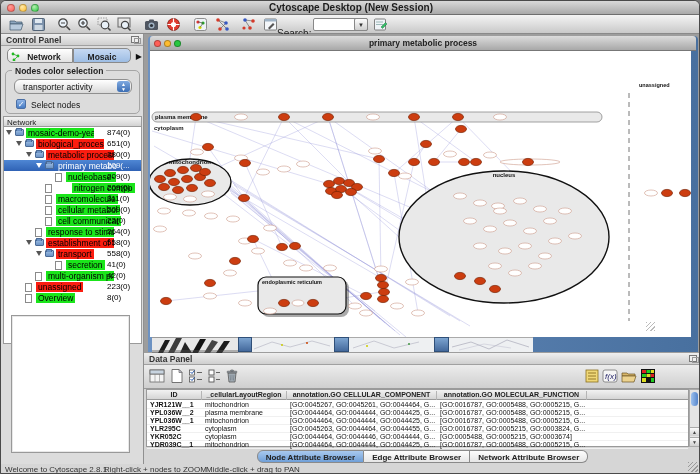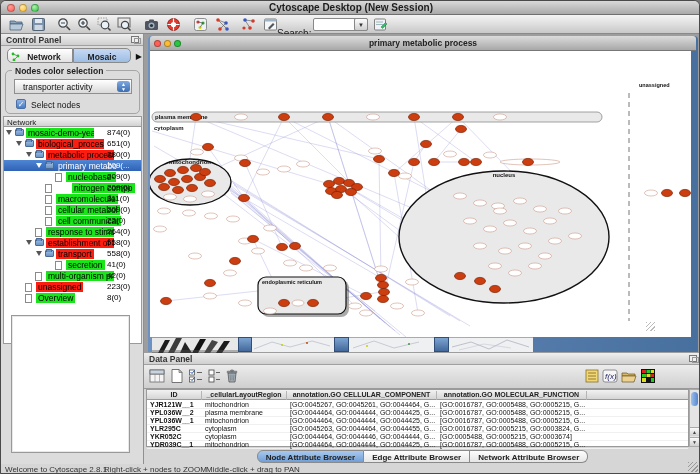--- a/index.html
+++ b/index.html
@@ -33,21 +33,21 @@
   #cp-tabs{position:absolute;left:2px;top:14px;width:139px;height:16px;}
   .cp-tab{position:absolute;top:0;height:15px;border:1px solid #8a8a8a;background:linear-gradient(#ffffff,#e2e2e2);
      font-size:8.5px;font-weight:bold;color:#222;text-align:center;padding-top:3px;}
   #tab-network{left:4px;width:66px;border-radius:5px 0 0 5px;}
   #tab-mosaic{left:70px;width:58px;background:linear-gradient(#c6d9f2,#9dbde4);border-radius:0 5px 5px 0;}
   #tab-arrow{position:absolute;right:0px;top:4px;font-size:8px;color:#111;}
   #net-tab-icon{position:absolute;left:3px;top:3px;}
   #group-box{position:absolute;left:4px;top:36px;width:135px;height:44px;border:1px solid #a5a5a5;border-radius:5px;}
   #group-title{position:absolute;left:6px;top:-5px;background:#dcdcdc;padding:0 3px;font-size:8.5px;font-weight:bold;color:#222;}
   #color-dropdown{position:absolute;left:8px;top:8px;width:118px;height:15px;background:linear-gradient(#ffffff,#d9d9d9);
-     border:1px solid #8f8f8f;border-radius:0;font-size:8.5px;padding:2px 0 0 8px;color:#111;}
+     border:1px solid #8f8f8f;border-radius:6px;font-size:8.5px;padding:2px 0 0 8px;color:#111;}
   #dd-stepper{position:absolute;right:1px;top:1px;width:13px;height:11px;background:linear-gradient(#7fa9e0,#3c6eb4);
      border-radius:3px;color:#fff;font-size:5px;line-height:5px;text-align:center;padding-top:1px;}
   #select-nodes-row{position:absolute;left:10px;top:28px;height:12px;}
   #select-nodes-cb{position:absolute;left:0;top:0;width:10px;height:10px;border:1px solid #4a6fa5;border-radius:2px;
      background:linear-gradient(#8fb4e6,#477cc4);color:#fff;font-size:8px;line-height:9px;text-align:center;}
   #select-nodes-label{position:absolute;left:15px;top:1px;font-size:8.5px;color:#111;white-space:nowrap;}
   #tree-header{position:absolute;left:2px;top:82px;width:139px;height:11px;
      background:linear-gradient(#f4f4f4,#d2d2d2);border:1px solid #9a9a9a;font-size:8px;color:#222;}
   #tree-header .c1{position:absolute;left:3px;top:1px;}
   #tree-header .c2{position:absolute;left:102px;top:1px;border-left:1px solid #9a9a9a;padding-left:3px;height:10px;margin-top:8px;}

